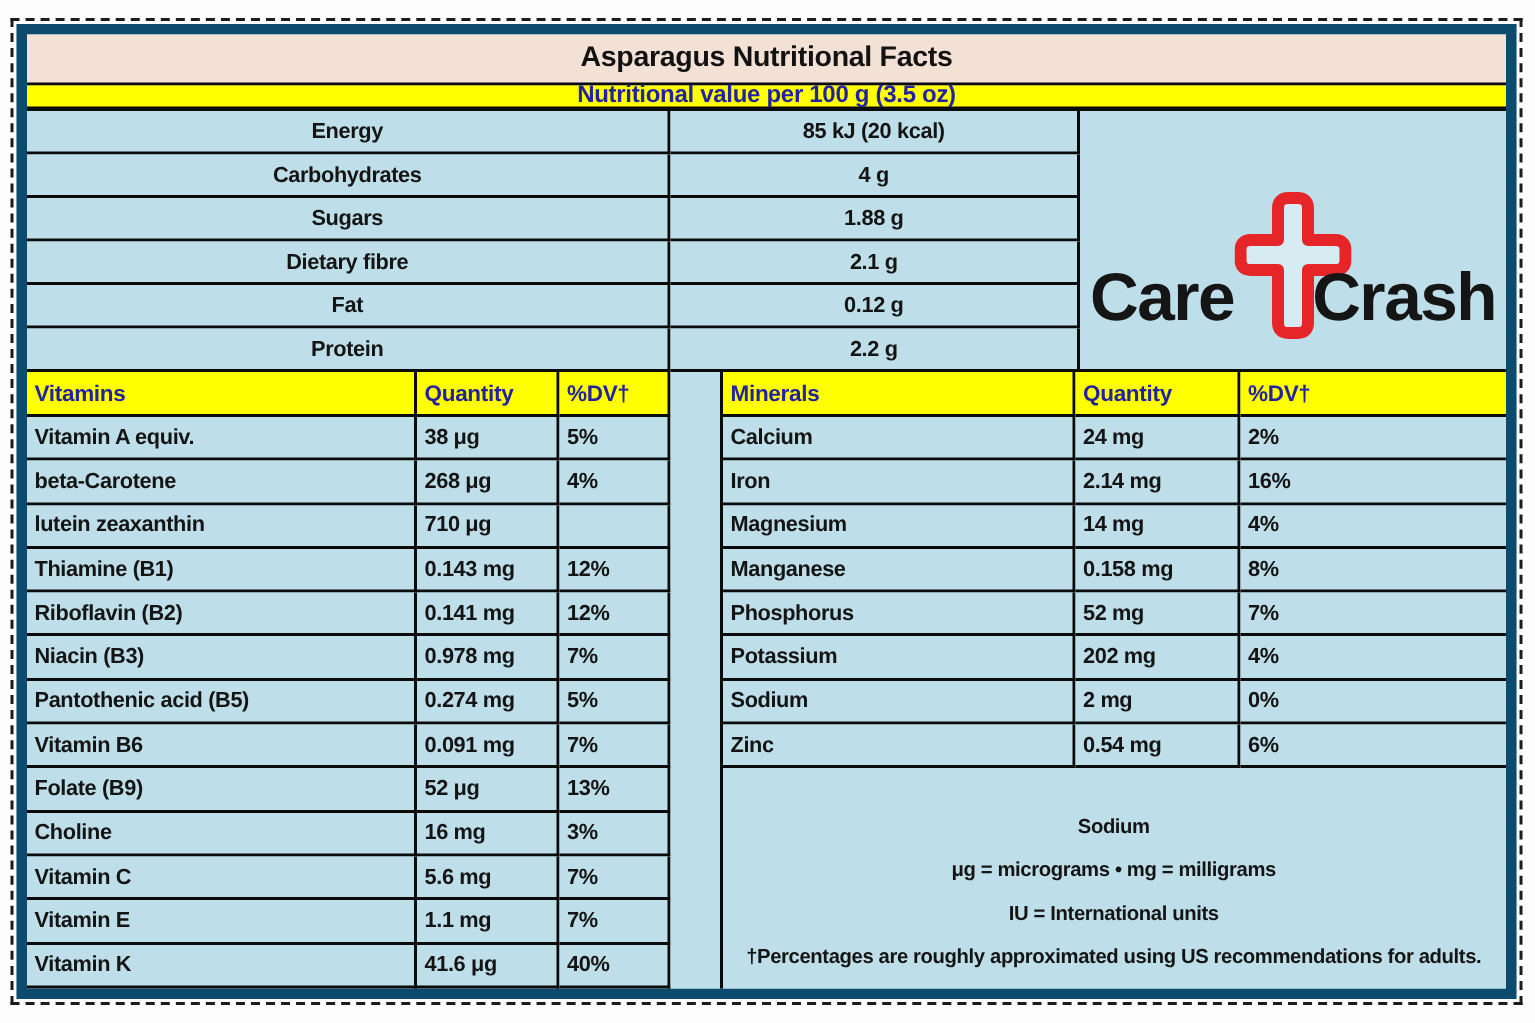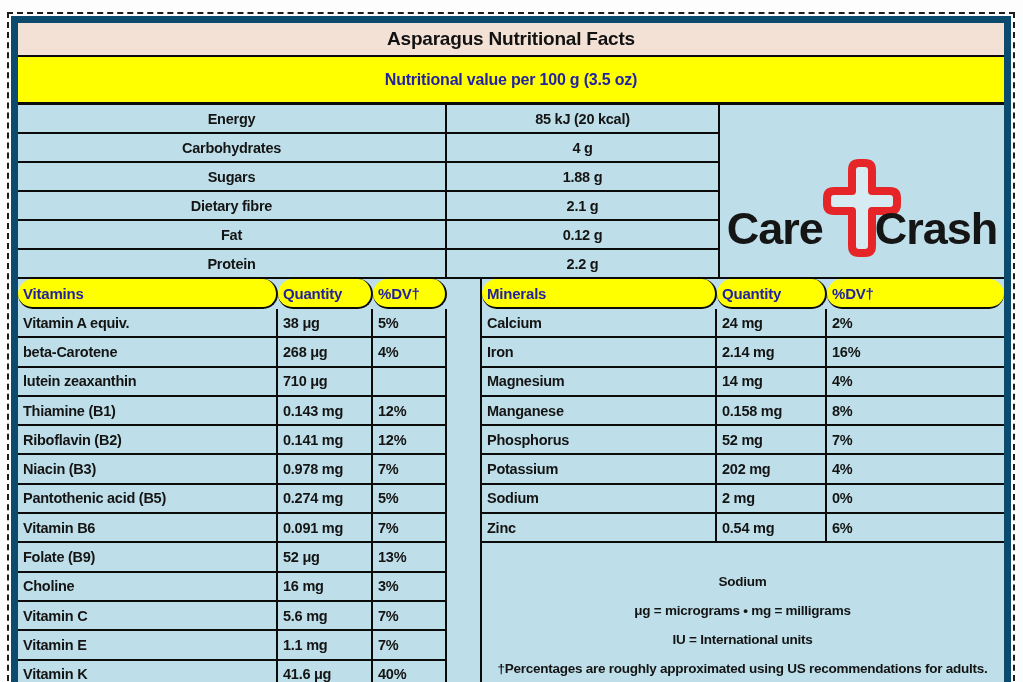--- a/index.html
+++ b/index.html
@@ -22,21 +22,21 @@
   }
   .title-bar {
     height: 34px;
     background: var(--cream, #F3E1D6);
     border-bottom: 2px solid #0b0b0b;
     display: flex; align-items: center; justify-content: center;
     font-size: 19px; font-weight: bold; color: #121212;
     letter-spacing: -0.2px;
   }
   .subtitle-bar {
-    height: 48px;
+    height: 17px;
     background: var(--yellow, #FFFF00);
     border-bottom: 3px solid #0b0b0b;
     display: flex; align-items: center; justify-content: center;
     font-size: 16px; font-weight: bold; color: var(--navy, #2323A0);
     letter-spacing: -0.2px;
   }
   
   .top-section {
     display: grid;
     grid-template-columns: 429px 273px 1fr;
@@ -95,21 +95,20 @@
   }
   .hcell {
     background: var(--yellow, #FFFF00);
     color: var(--navy, #2323A0);
     font-size: 15px; font-weight: bold;
     border-right: 2px solid #0b0b0b;
     border-bottom: 2px solid #0b0b0b;
     display: flex; align-items: center;
     padding-left: 5px; letter-spacing: -0.2px;
     white-space: nowrap;
-    border-radius: 15px;
   }
   .dcell { justify-content: flex-start; padding-left: 5px; }
   .no-r { border-right: none; }
   .units-box {
     flex: 1;
     background: var(--light-blue, #BEDFE9);
     padding: 24px 6px 0 5px;
     font-size: 13.5px; font-weight: bold; color: #141414;
     letter-spacing: -0.25px;
   }

